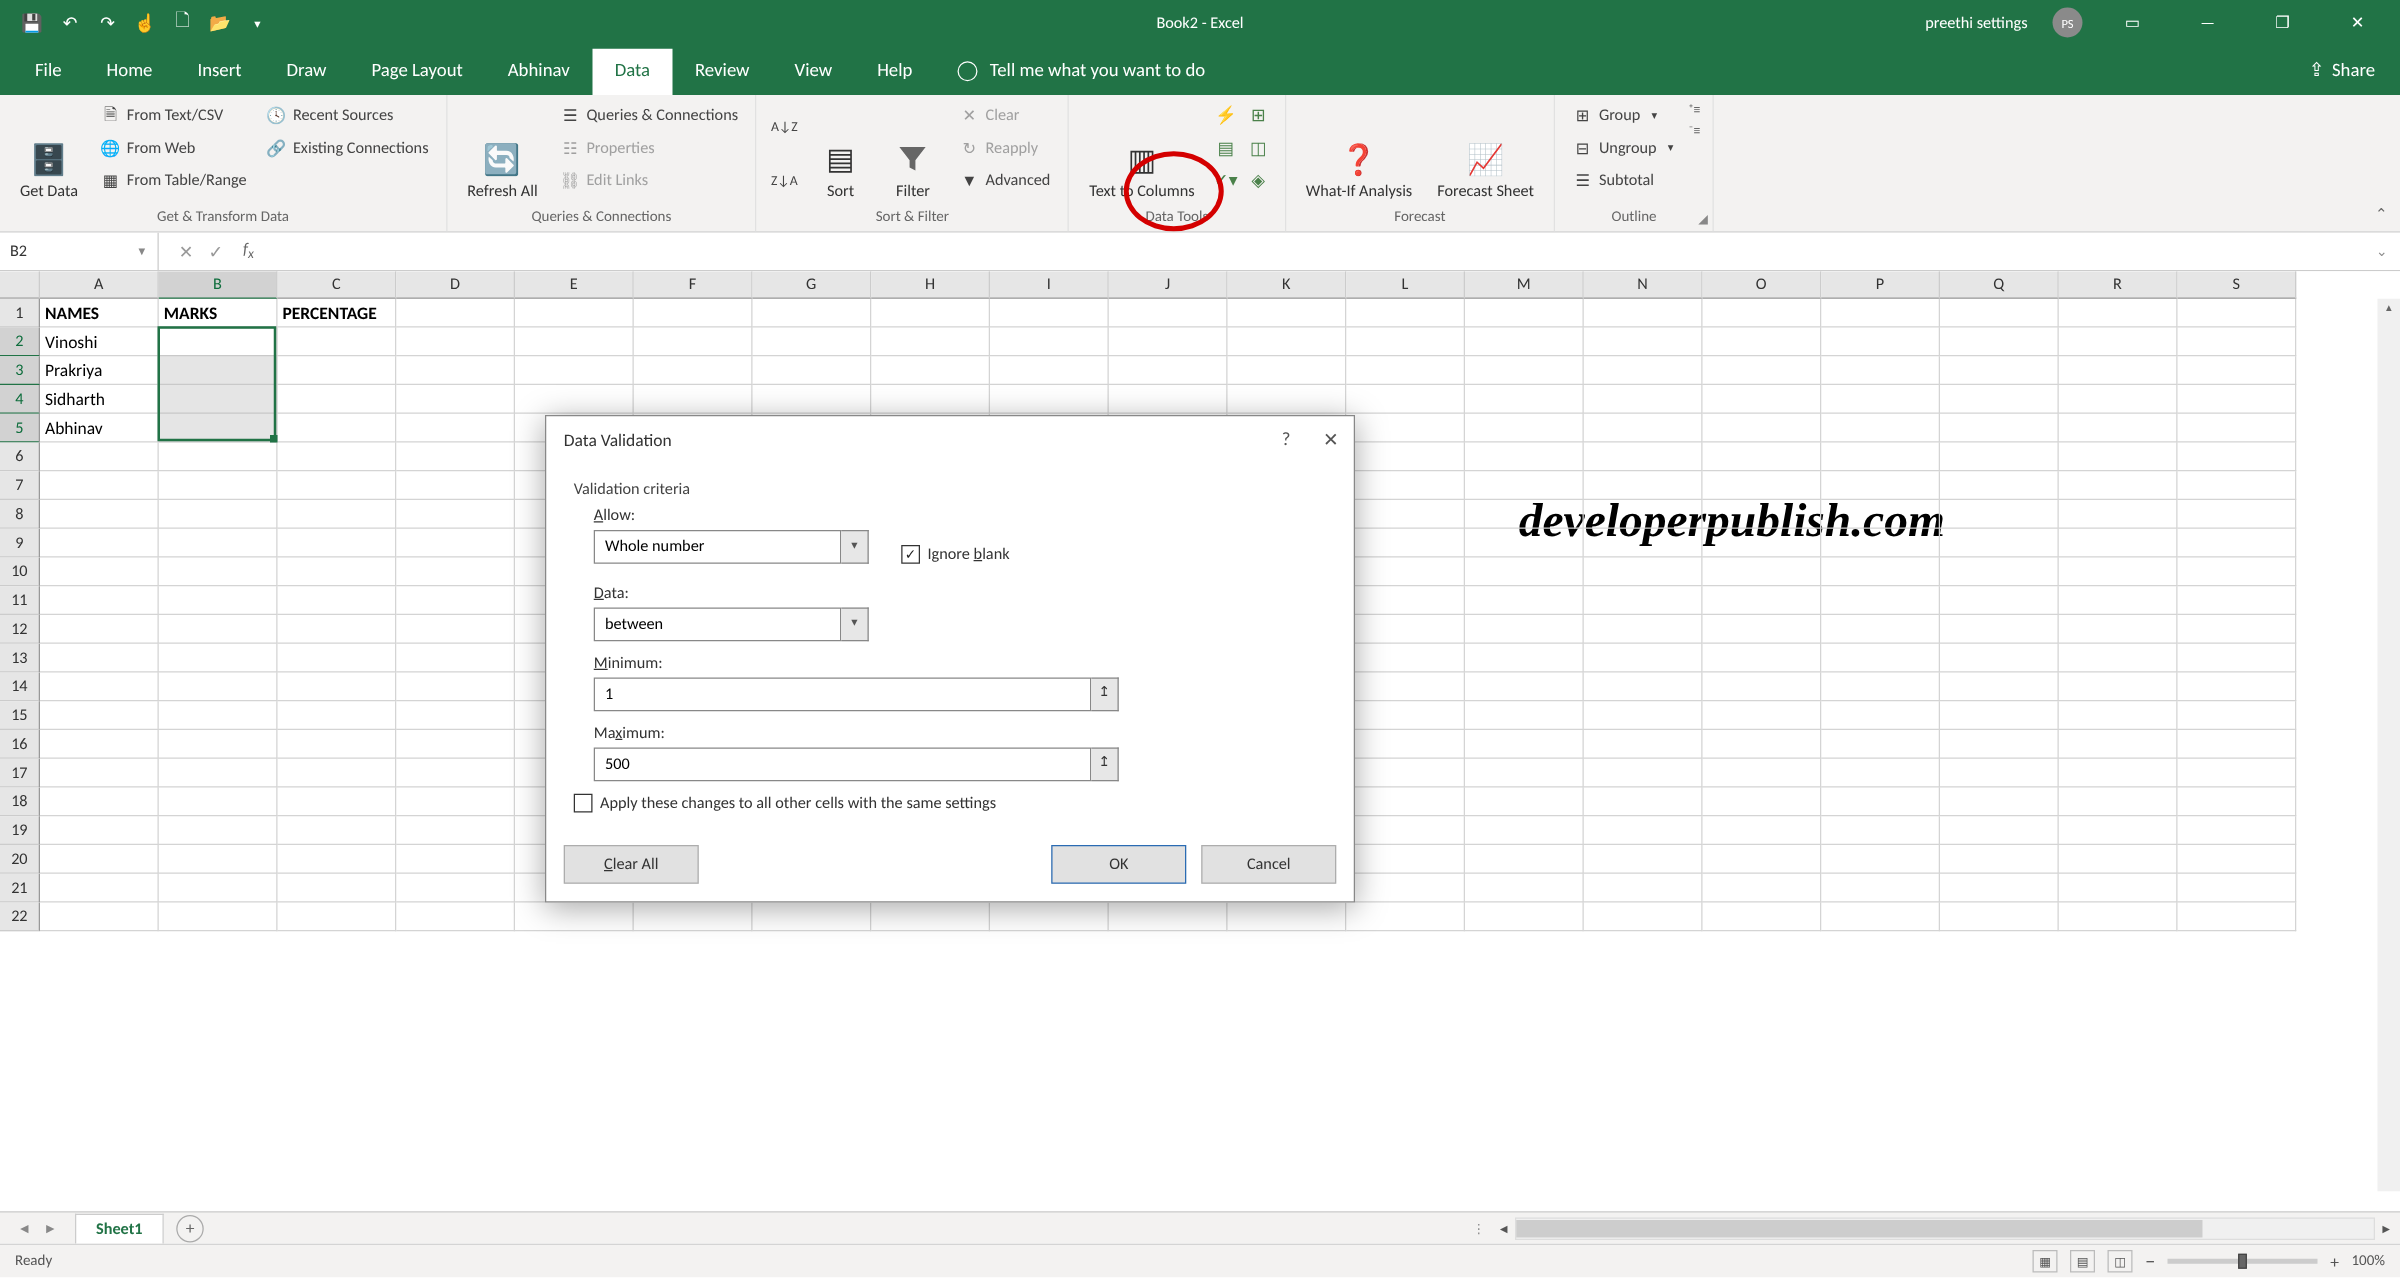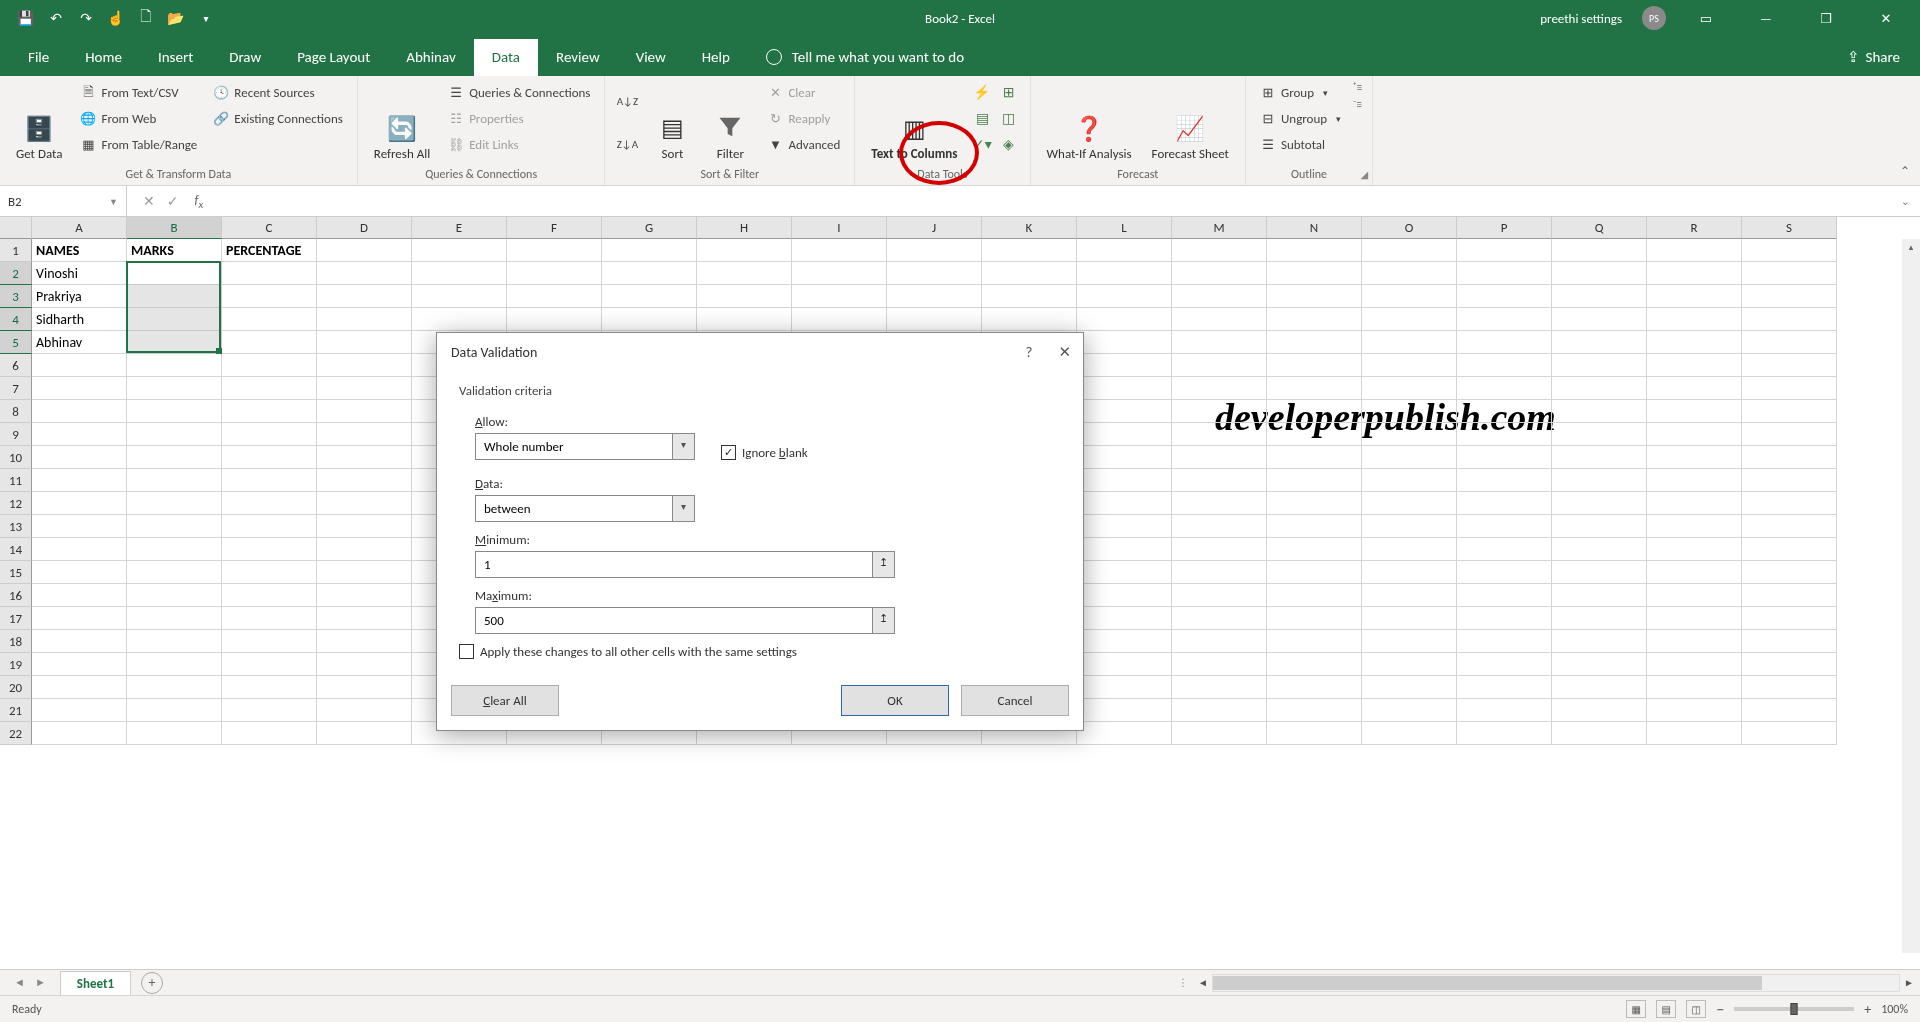--- a/index.html
+++ b/index.html
@@ -80,21 +80,21 @@
 
 .dialog { position:absolute; width:648px; background:#fff; border:1px solid #888; box-shadow:0 4px 24px rgba(0,0,0,0.35); z-index:100; font-size:13px; color:#333; }
 .dlg-title { display:flex; align-items:center; padding:10px 12px 8px 14px; }
 .dlg-title .t { font-size:14px; }
 .dlg-title .r { margin-left:auto; display:flex; gap:26px; color:#555; font-size:15px; }
 .dlg-tabs { display:flex; padding:0 12px; border-bottom:1px solid #d8d8d8; gap:0; }
 .dlg-tab { padding:8px 20px; border:1px solid transparent; border-bottom:none; color:#444; position:relative; top:1px; background:#f1f1f1; }
 .dlg-tab.active { background:#fff; border-color:#d0d0d0; }
 .dlg-tab:not(.active) { background:transparent; }
 .dlg-body { padding:14px 22px 6px 22px; }
-.fset-label { font-size:13px; color:#444; margin-bottom:10px; }
+.fset-label { font-size:13px; color:#444; }
 .ffield { margin:6px 0 10px 16px; }
 .ffield label { display:block; margin-bottom:4px; color:#333; }
 .ffield label .ul { text-decoration:underline; }
 .combo { display:flex; width:220px; }
 .combo input { flex:1; padding:5px 8px; border:1px solid #888; font-size:13px; }
 .combo .dd { width:22px; border:1px solid #888; border-left:none; background:#e7e7e7; text-align:center; font-size:10px; line-height:22px; color:#555; }
 .wide { width:420px; }
 .wide input { flex:1; }
 .refbtn { width:22px; border:1px solid #888; border-left:none; background:#e7e7e7; text-align:center; font-size:11px; line-height:22px; }
 .chk { display:flex; align-items:center; gap:6px; }
@@ -253,21 +253,21 @@
           </div>
       </div>
     </div>
     <div class="glabel">Sort &amp; Filter</div>
   </div>
 
   <div class="rgroup" style="position:relative;">
     <div class="gbody">
       <div class="rbtn-lg">
         <span class="ic">▥</span>
-        <span style="text-align:right;line-height:14px;font-weight:bold;">Text to
+        <span style="text-align:right;line-height:14px;">Text to
 Columns</span>
       </div>
       <div class="smicons">
         <div class="srow">
           <div class="sicon">⚡</div>
           <div class="sicon">⊞</div>
         </div>
         <div class="srow">
           <div class="sicon">▤</div>
           <div class="sicon">◫</div>

